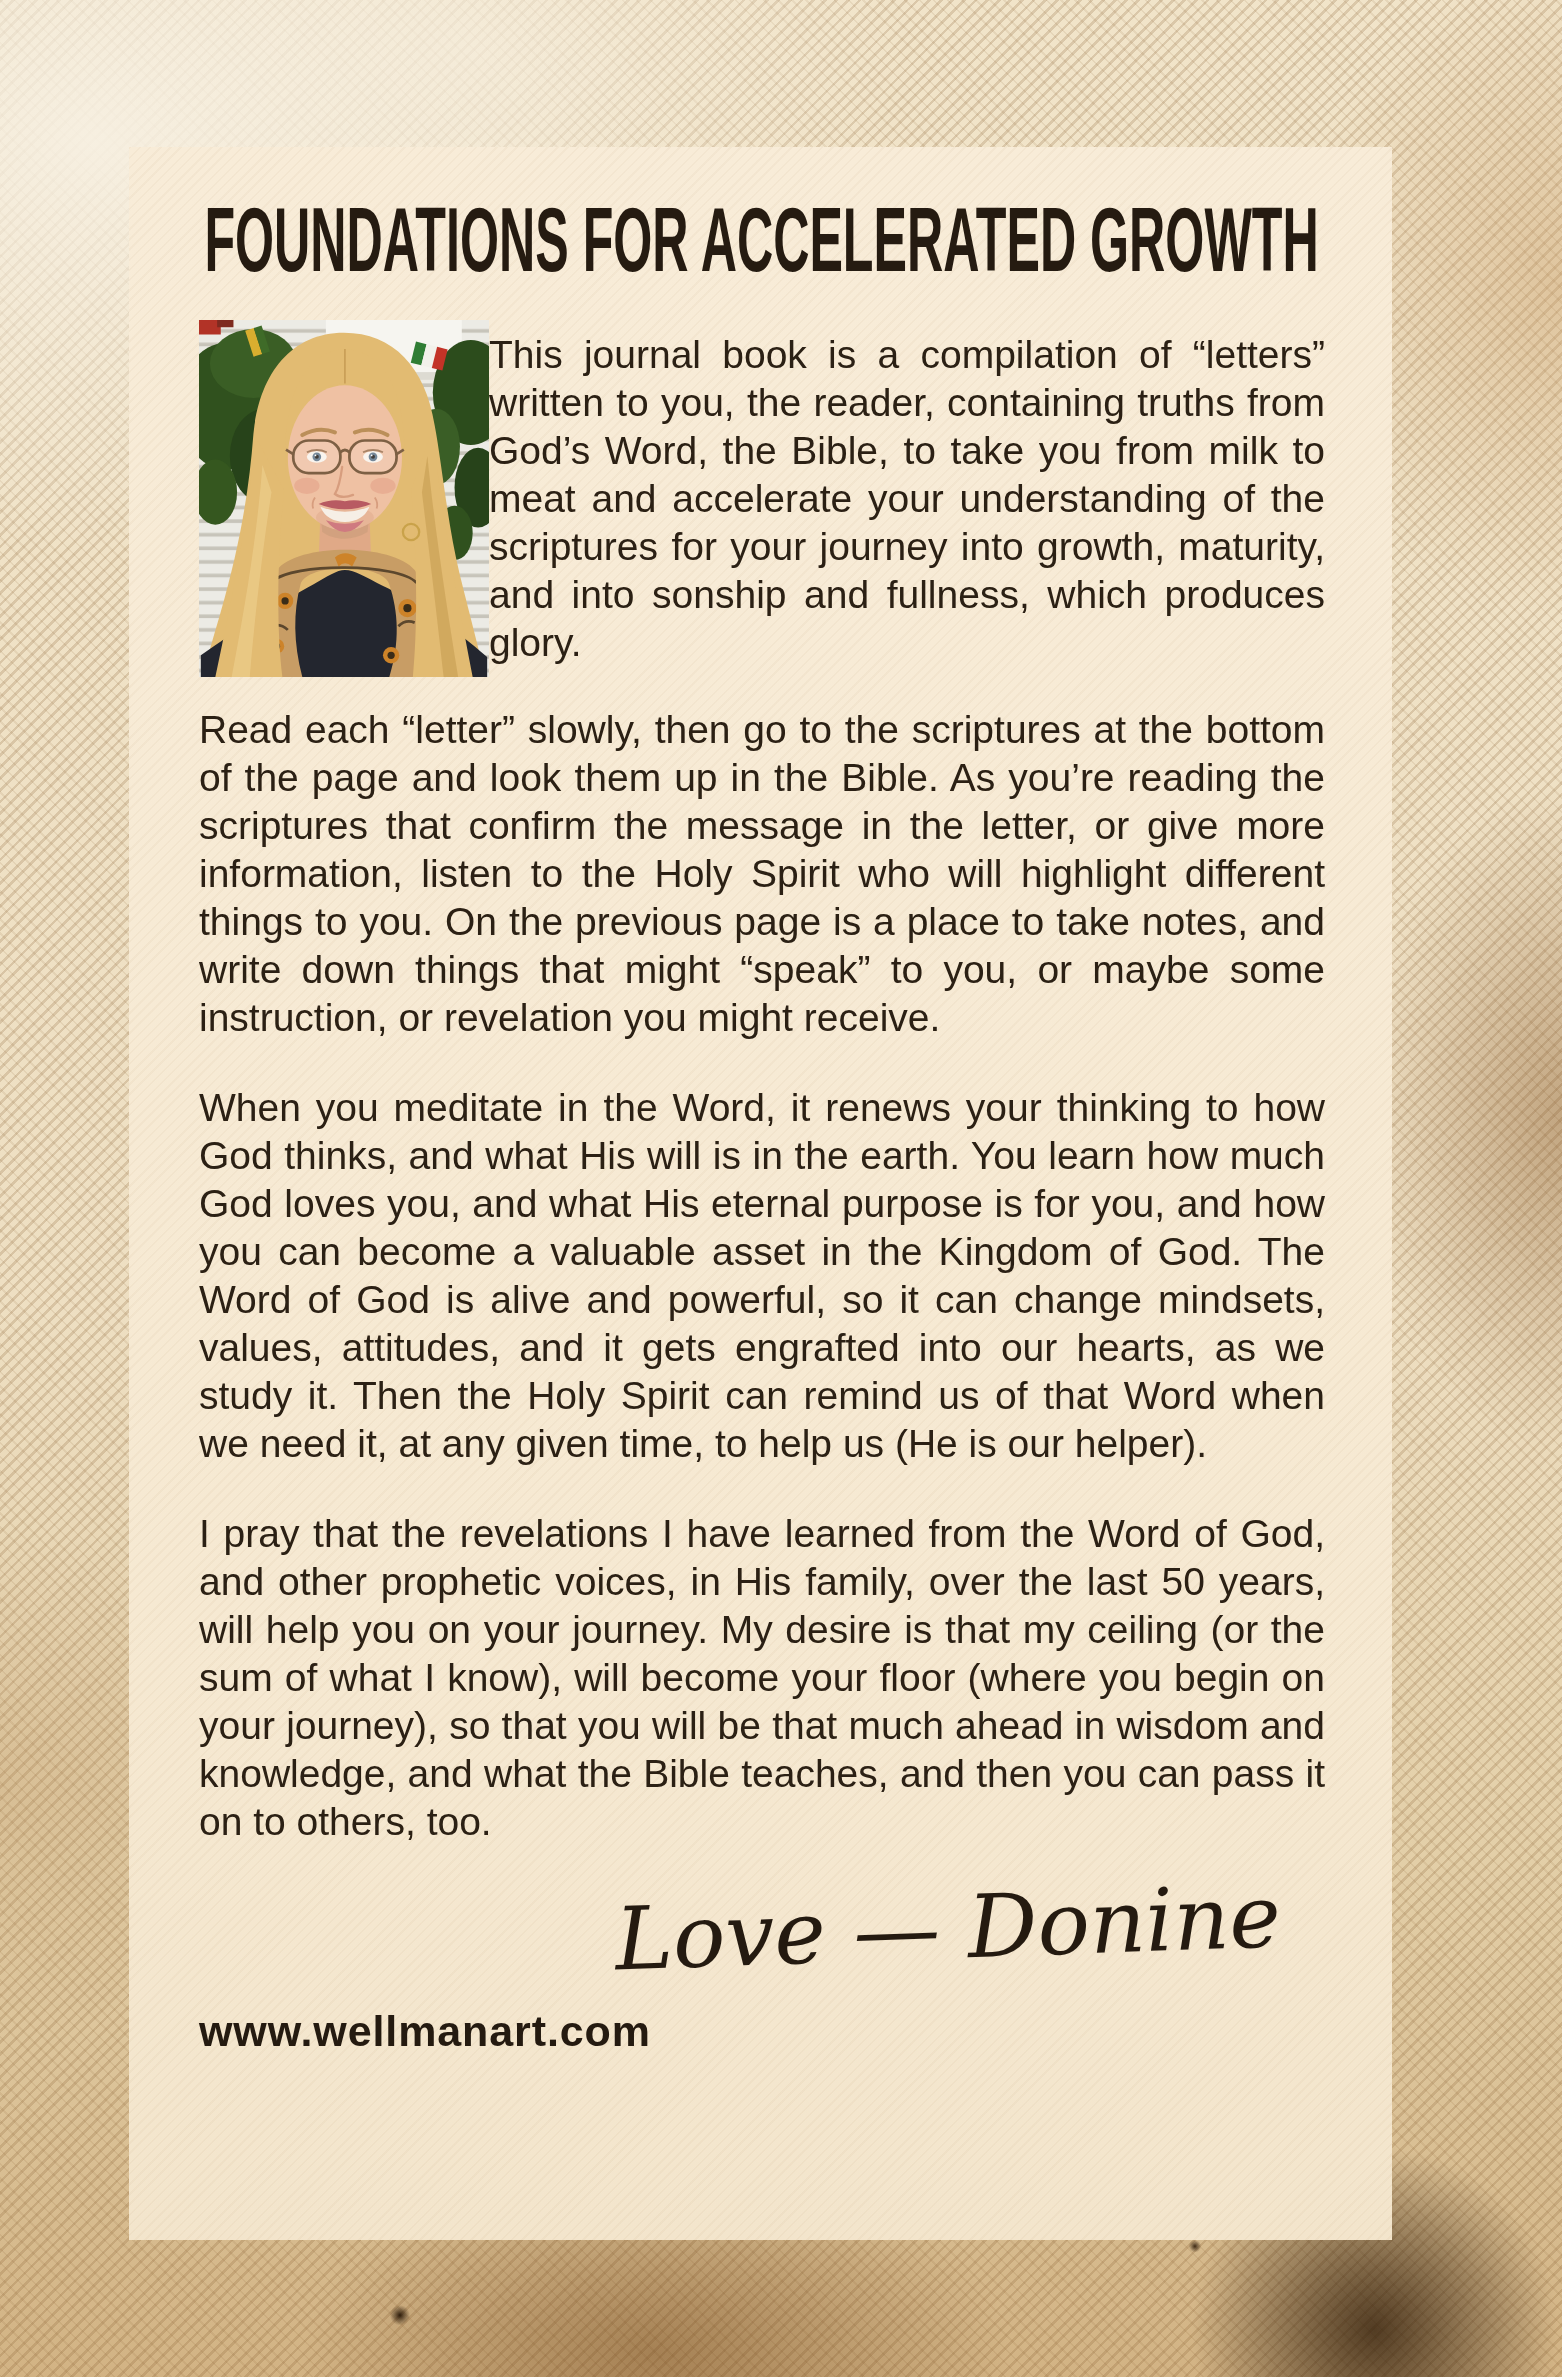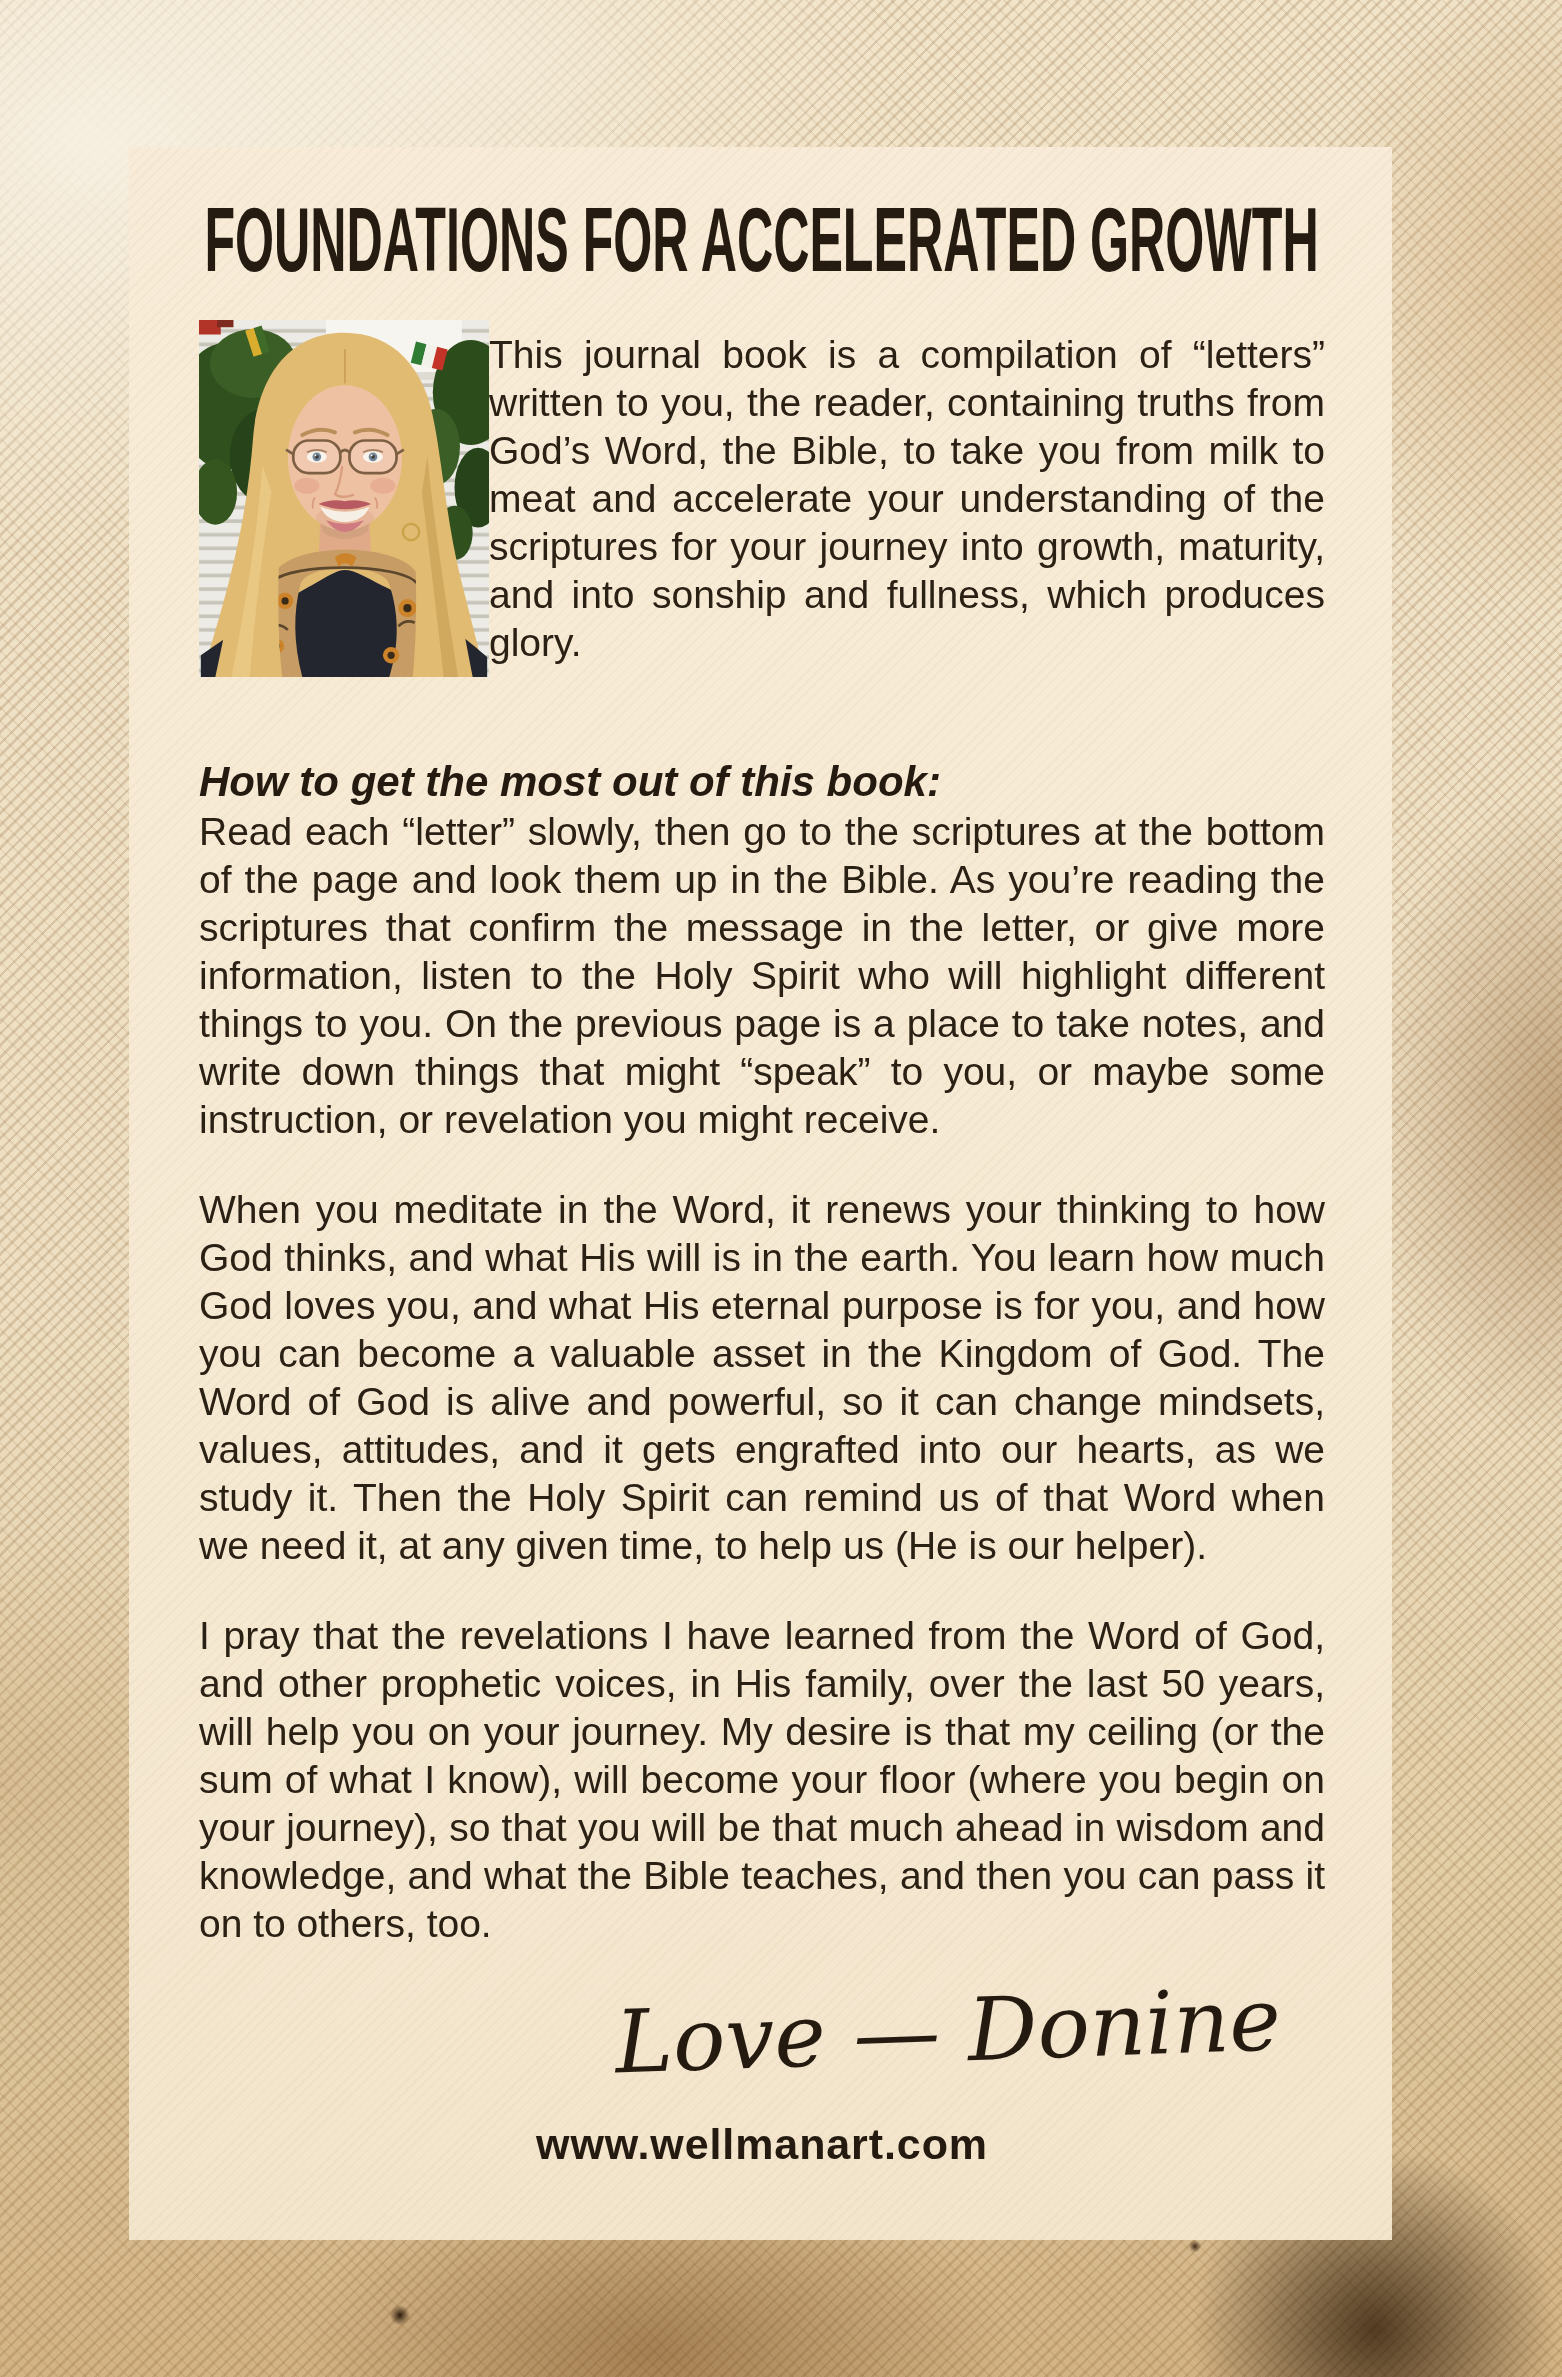--- a/index.html
+++ b/index.html
@@ -49,21 +49,21 @@
     margin:50px 0 1.8px 0;font-size:42px;line-height:51px;
     font-weight:bold;font-style:italic;color:#241a10;
   }
   .para{margin:42px 0 0 0;font-size:39px;line-height:48px;text-align:justify;color:#2b2014;}
   .para.first{margin-top:0;}
   .signature-row{margin-top:14.5px;display:flex;justify-content:center;}
   .signature-svg{transform:translateX(186px) rotate(-2deg);}
   .signature-svg text{
     font-family:"DejaVu Serif",serif;font-style:italic;fill:#241a10;
   }
-  .website-row{margin-top:21px;text-align:center;}
+  .website-row{margin-top:11px;}
   .website{
     font-size:43px;font-weight:bold;letter-spacing:0.9px;color:#241a10;
   }
 </style>
 </head>
 <body>
 
 <div class="stage">
   <div class="panel">
 
@@ -178,21 +178,20 @@
           <path d="M258 120 C266 210 286 310 302 394 L236 394 C242 330 240 250 234 188 Z"></path>
           <path d="M70 160 C64 240 50 320 36 394 L56 394 C62 320 72 240 80 190 Z" fill="#efd18f" opacity="0.6"></path>
           <path d="M252 150 C260 230 274 320 286 394 L270 394 C262 320 252 240 246 190 Z" fill="#c79c52" opacity="0.6"></path>
         </g>
         <circle cx="234" cy="234" r="9" fill="none" stroke="#c9a24a" stroke-width="2.5"></circle>
       </svg>
 
       <p class="intro">This journal book is a compilation of “letters” written to you, the reader, containing truths from God’s Word, the Bible, to take you from milk to meat and accelerate your understanding of the scriptures for your journey into growth, maturity, and into sonship and fullness, which produces glory.</p>
     </div>
 
-    <h2 class="how-heading">How to get the most out of this book:</h2>
     <p class="para first">Read each “letter” slowly, then go to the scriptures at the bottom of the page and look them up in the Bible. As you’re reading the scriptures that confirm the message in the letter, or give more information, listen to the Holy Spirit who will highlight different things to you. On the previous page is a place to take notes, and write down things that might “speak” to you, or maybe some instruction, or revelation you might receive.</p>
 
     <p class="para">When you meditate in the Word, it renews your thinking to how God thinks, and what His will is in the earth. You learn how much God loves you, and what His eternal purpose is for you, and how you can become a valuable asset in the Kingdom of God. The Word of God is alive and powerful, so it can change mindsets, values, attitudes, and it gets engrafted into our hearts, as we study it. Then the Holy Spirit can remind us of that Word when we need it, at any given time, to help us (He is our helper).</p>
 
     <p class="para">I pray that the revelations I have learned from the Word of God, and other prophetic voices, in His family, over the last 50 years, will help you on your journey. My desire is that my ceiling (or the sum of what I know), will become your floor (where you begin on your journey), so that you will be that much ahead in wisdom and knowledge, and what the Bible teaches, and then you can pass it on to others, too.</p>
 
     <div class="signature-row">
       <svg class="signature-svg" width="688" height="136" viewBox="0 0 760 150">
         <text x="380" y="108" text-anchor="middle" font-size="96">Love — Donine</text>
       </svg>

